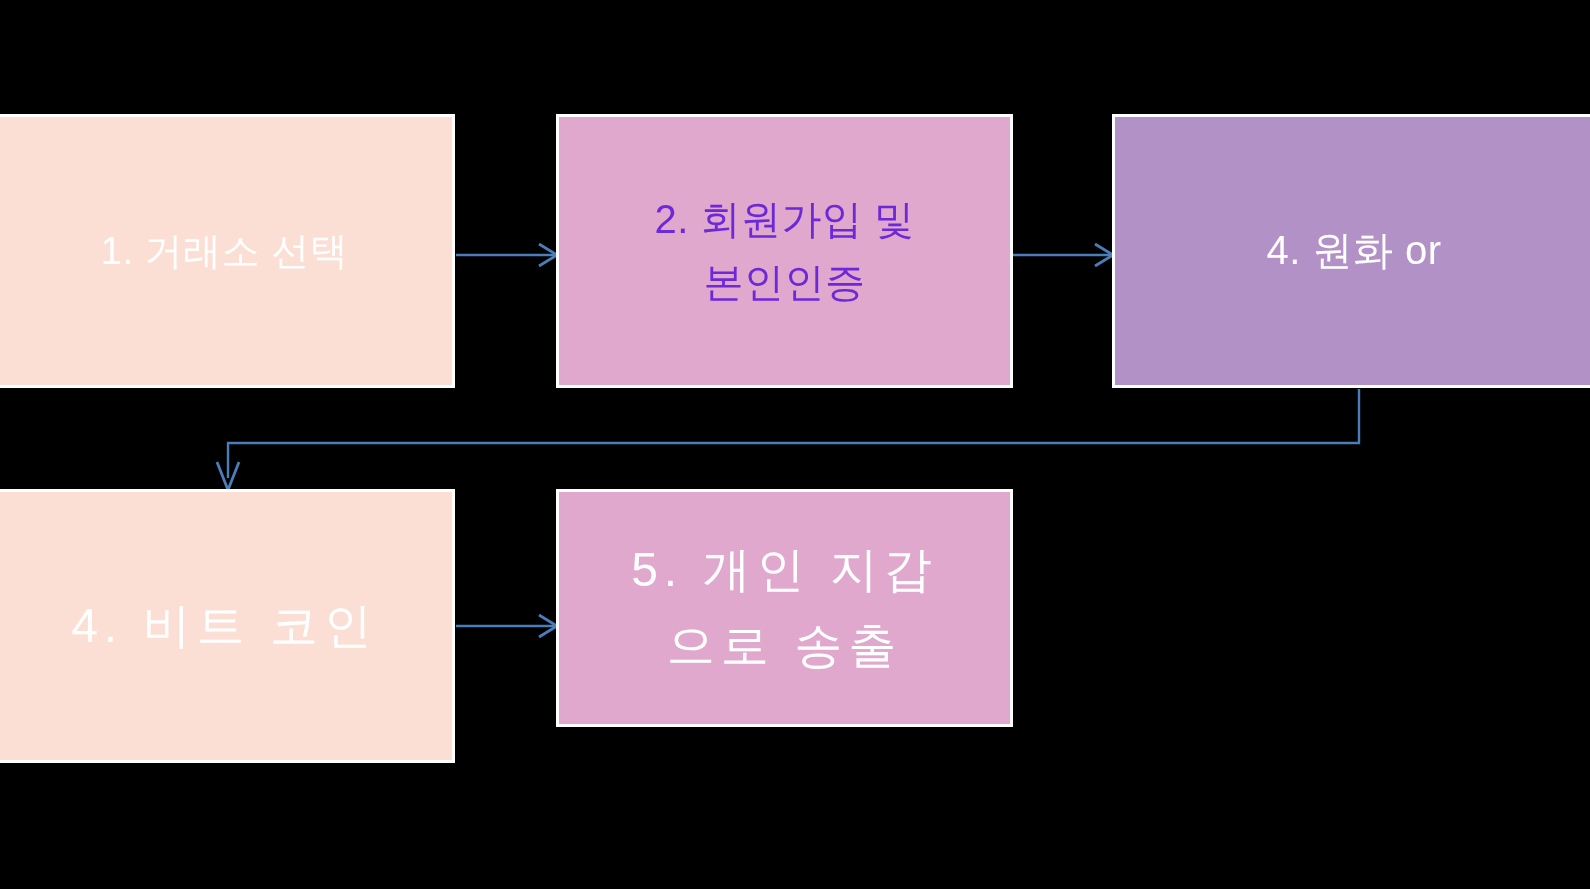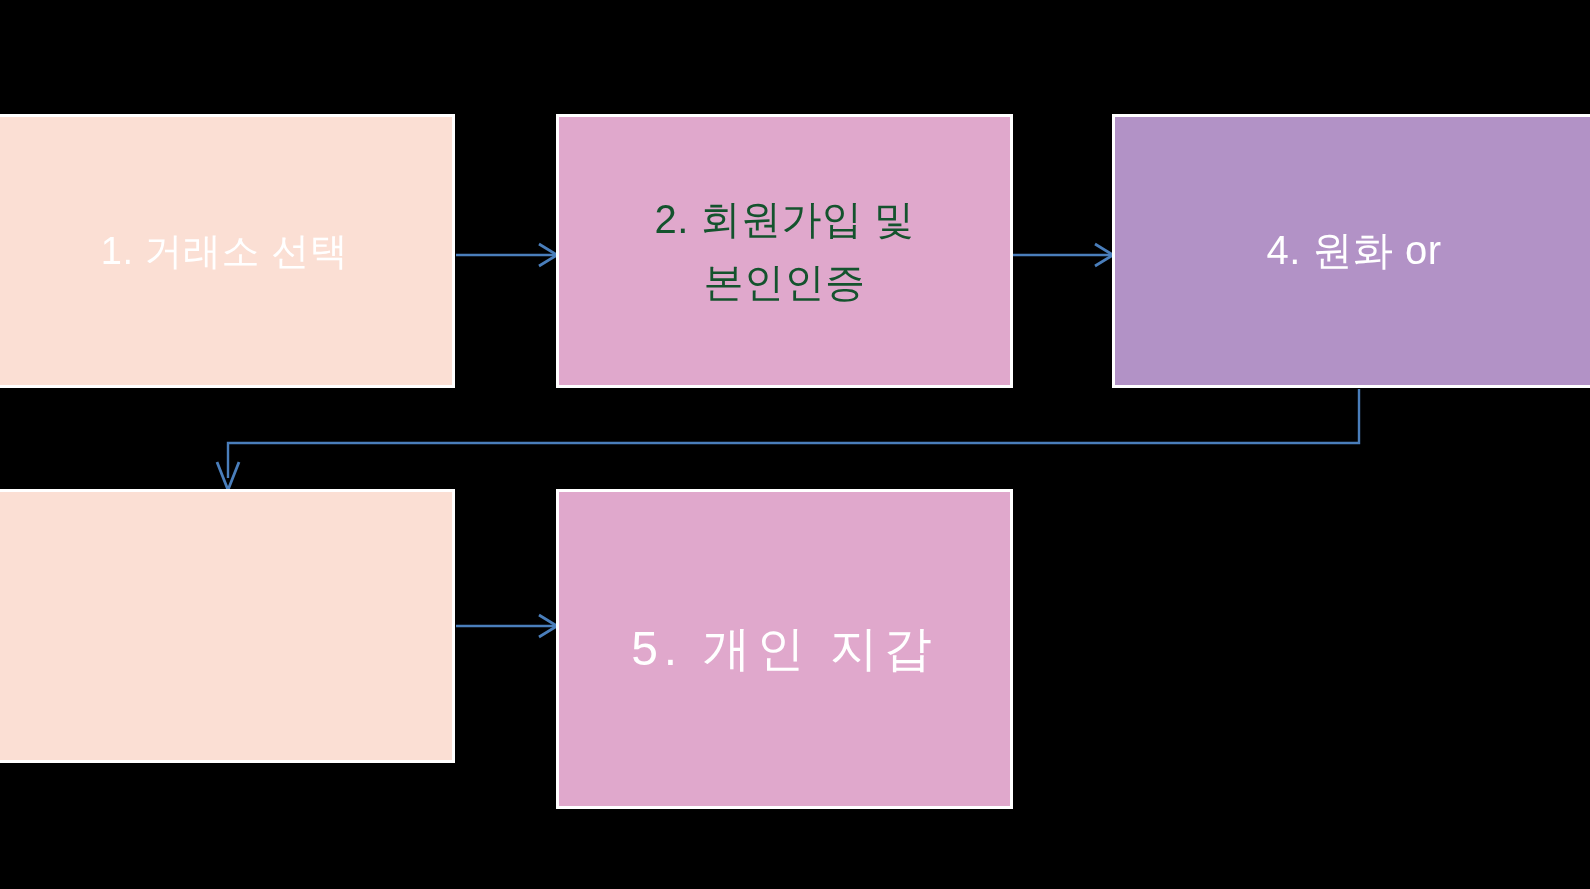--- a/index.html
+++ b/index.html
@@ -82,21 +82,21 @@
     background: #FBDFD4;
     font-size: 48px;
     letter-spacing: 6px;
   }
 
   
   #node-5 {
     left: 556px;
     top: 489px;
     width: 457px;
-    height: 320px;
+    height: 238px;
     background: #E0A8CC;
     font-size: 48px;
     letter-spacing: 6px;
   }
 
   
   #connectors {
     position: absolute;
     left: 0;
     top: 0;
@@ -142,29 +142,31 @@
     <g>
       <path class="conn-line" d="M 456 626 L 556 626" stroke="#4A7EBB"></path>
       <path class="conn-head" d="M 539 615 L 557 626 L 539 637" stroke="#4A7EBB"></path>
     </g>
   </svg>
 
   <div class="node" id="node-1" style="background: rgb(251, 223, 212); border-color: rgb(255, 255, 255); color: rgb(255, 255, 255);">
     <span class="line">1. 거래소 선택</span>
   </div>
 
-  <div class="node" id="node-2" style="background: rgb(224, 168, 204); border-color: rgb(255, 255, 255); color: #14532d;">
+  <div class="node" id="node-2" style="background: rgb(224, 168, 204); border-color: rgb(255, 255, 255); color: #6d28d9;">
     <span class="line">2. 회원가입 및</span>
     <span class="line">본인인증</span>
   </div>
 
   <div class="node" id="node-3" style="background: rgb(178, 146, 198); border-color: rgb(255, 255, 255); color: rgb(255, 255, 255);">
     <span class="line">4. 원화 or</span>
   </div>
 
   <div class="node" id="node-4" style="background: rgb(251, 223, 212); border-color: rgb(255, 255, 255); color: rgb(255, 255, 255);">
+    <span class="line">4. 비트 코인</span>
   </div>
 
   <div class="node" id="node-5" style="background: rgb(224, 168, 204); border-color: rgb(255, 255, 255); color: rgb(255, 255, 255);">
     <span class="line">5. 개인 지갑</span>
+    <span class="line">으로 송출</span>
   </div>
 
 </div>
 
 </body></html>

